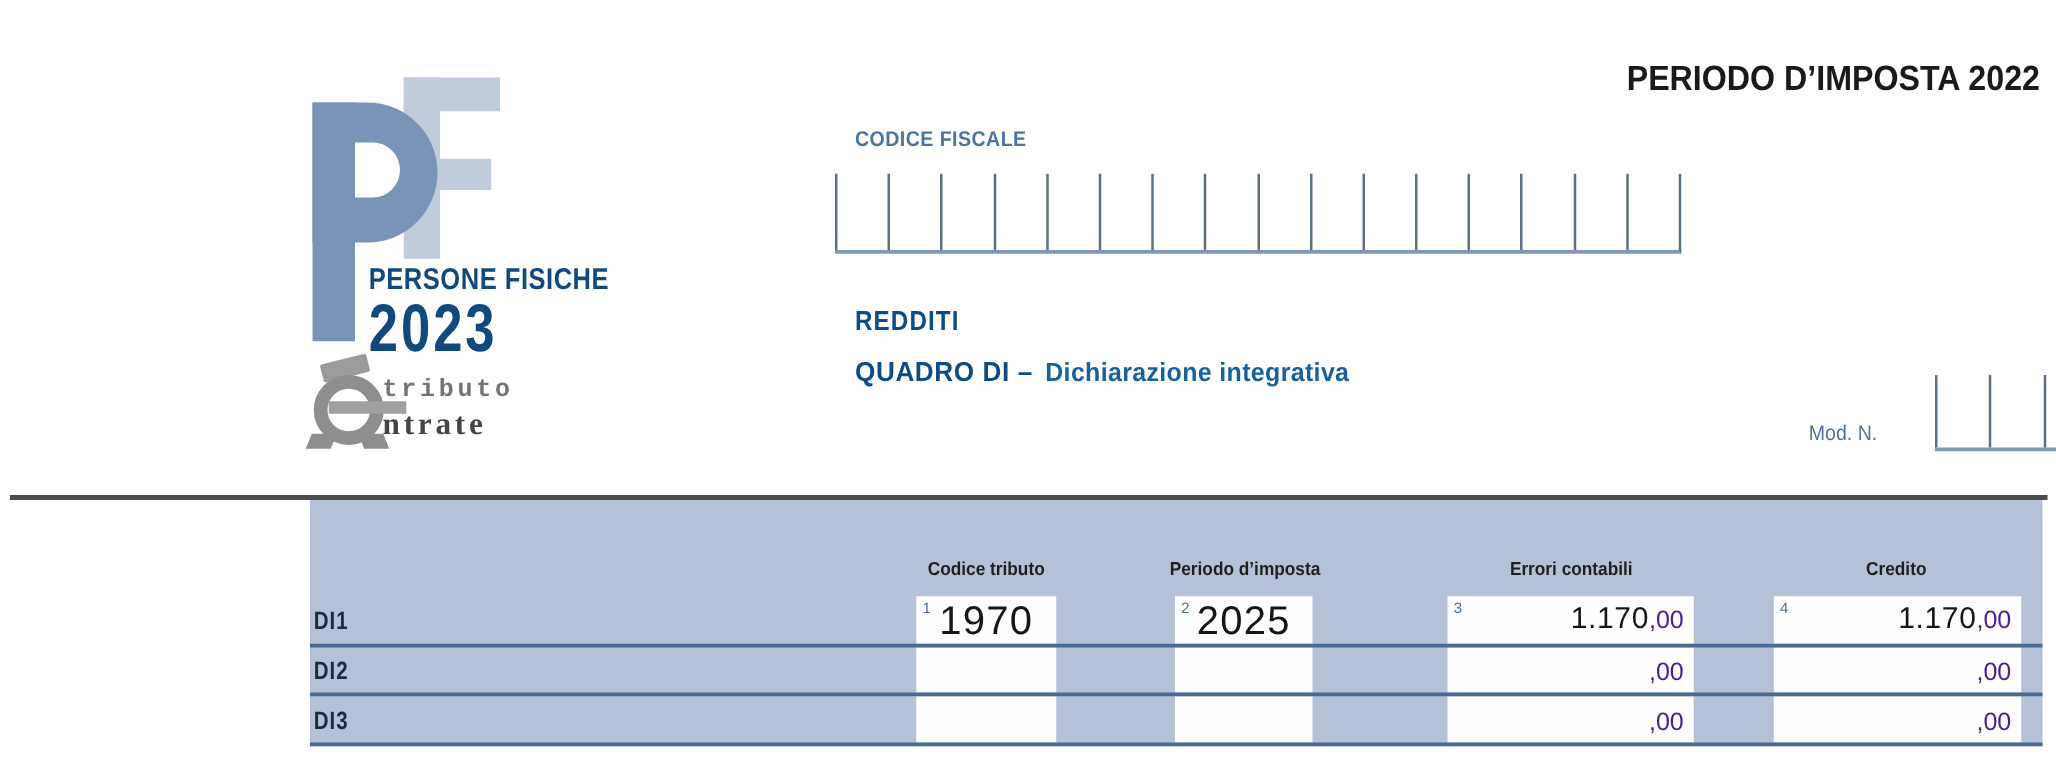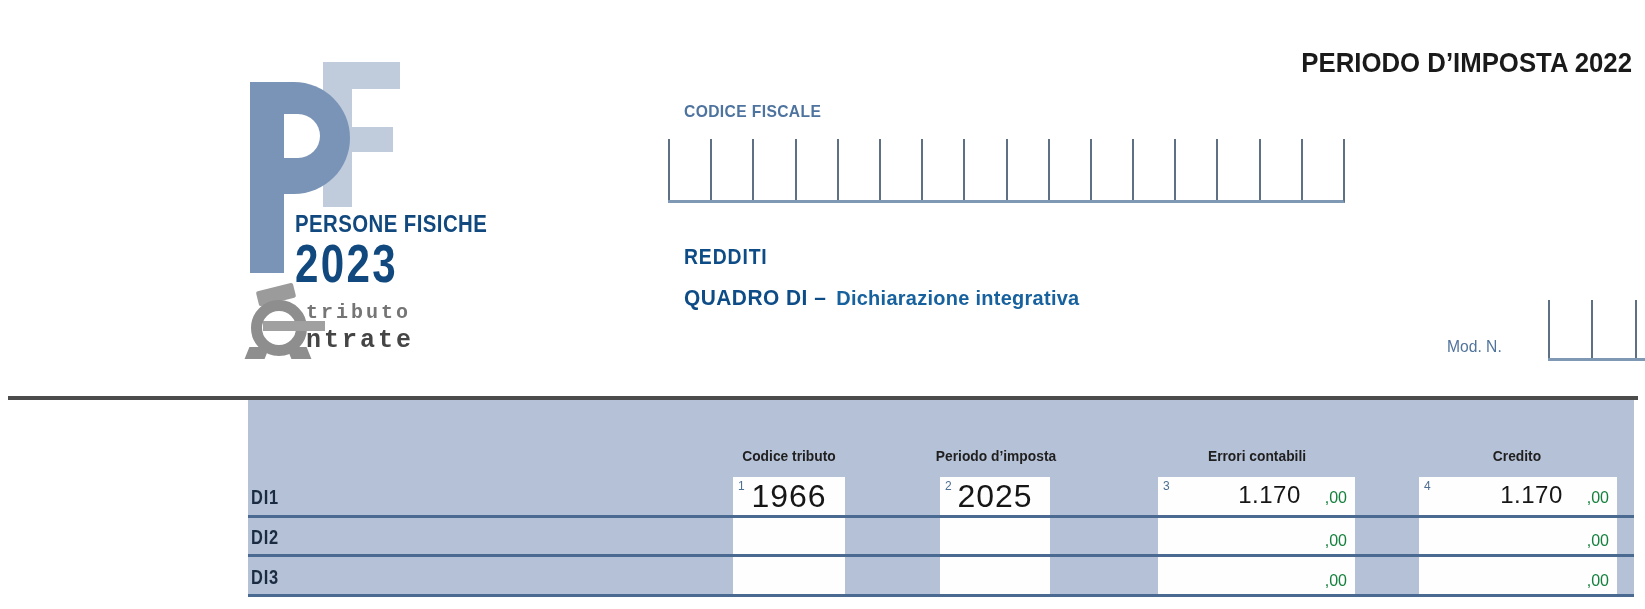--- a/index.html
+++ b/index.html
@@ -20,21 +20,21 @@
         letter-spacing:3px;transform:scaleX(.78);transform-origin:left top;}
   .ae-glyph{left:249px;top:287px;width:84px;height:74px;}
   .ae-hat{left:8px;top:0px;width:38px;height:15px;background:#9b9b9b;transform:rotate(-14deg);border-radius:2px;}
   .ae-ring{left:2px;top:13px;width:56px;height:56px;border:11px solid #8e8e8e;border-radius:50%;
            background:#fff;box-sizing:border-box;}
   .ae-bar{left:14px;top:34px;width:62px;height:10px;background:#a0a0a0;}
   .ae-footL{left:-2px;top:60px;width:20px;height:12px;background:#8e8e8e;transform:skewX(-22deg);}
   .ae-footR{left:40px;top:60px;width:20px;height:12px;background:#8e8e8e;transform:skewX(22deg);}
   .ae-t1{left:306px;top:301px;font-family:"Liberation Mono",monospace;font-size:20px;font-weight:bold;
          color:#757575;letter-spacing:3px;}
-  .ae-t2{left:306px;top:326px;font-family:Liberation Mono, monospace;font-size:25px;font-weight:bold;
+  .ae-t2{left:306px;top:326px;font-family:Liberation Serif, serif;font-size:25px;font-weight:bold;
          color:#454545;letter-spacing:3px;}
 
   
   .periodo{right:13px;top:47px;width:480px;text-align:right;font-size:28px;font-weight:bold;color:#1a1a1a;
            transform:scaleX(.92);transform-origin:right top;white-space:nowrap;}
   .cf-label{left:684px;top:102px;font-size:17px;font-weight:600;color:#4d739e;letter-spacing:.4px;
             transform:scaleX(.92);transform-origin:left top;}
   .cf-comb{left:668px;top:139px;width:675px;height:61px;display:flex;
            border-bottom:3px solid #7f99b5;border-right:2px solid #5e7184;}
   .cf-cell{flex:1;border-left:2px solid #5e7184;}
@@ -61,21 +61,21 @@
   .dl1{top:486px;} .dl2{top:526px;} .dl3{top:566px;}
   .cellbox{background:#fefefe;}
   .c1{left:733px;width:112px;} .c2{left:940px;width:110px;}
   .c3{left:1158px;width:197px;} .c4{left:1419px;width:198px;}
   .r1{top:477px;height:38px;} .r2{top:518px;height:36px;} .r3{top:557px;height:37px;}
   .fieldnum{position:absolute;top:2px;left:5px;font-size:12px;color:#4d6d92;}
   .val-center{display:flex;align-items:center;justify-content:center;
               font-size:32px;color:#161616;letter-spacing:1px;}
   .val-amount{display:flex;align-items:baseline;justify-content:flex-end;padding-right:8px;box-sizing:border-box;}
   .big-num{font-size:24px;color:#161616;letter-spacing:.5px;line-height:36px;}
-  .cents{font-size:16px;color:#15803d;margin-left:24px;}
+  .cents{font-size:20px;color:#4c1d95;}
   .cents-only{display:flex;align-items:flex-end;justify-content:flex-end;
               padding:0 8px 4px 0;box-sizing:border-box;}
 </style>
 </head>
 <body>
 
 <div class="page">
 
   <div class="abs f-stem"></div>
   <div class="abs f-bar1"></div>
@@ -134,21 +134,21 @@
   <div class="abs colhead ch2">Periodo d’imposta</div>
   <div class="abs colhead ch3">Errori contabili</div>
   <div class="abs colhead ch4">Credito</div>
 
   <div class="abs di-label dl1">DI1</div>
   <div class="abs di-label dl2">DI2</div>
   <div class="abs di-label dl3">DI3</div>
 
   <div class="abs cellbox c1 r1 val-center">
     <span class="fieldnum">1</span>
-    <span>1966</span>
+    <span>1970</span>
   </div>
   <div class="abs cellbox c2 r1 val-center">
     <span class="fieldnum">2</span>
     <span>2025</span>
   </div>
   <div class="abs cellbox c3 r1 val-amount">
     <span class="fieldnum">3</span>
     <span class="big-num">1.170</span>
     <span class="cents">,00</span>
   </div>

